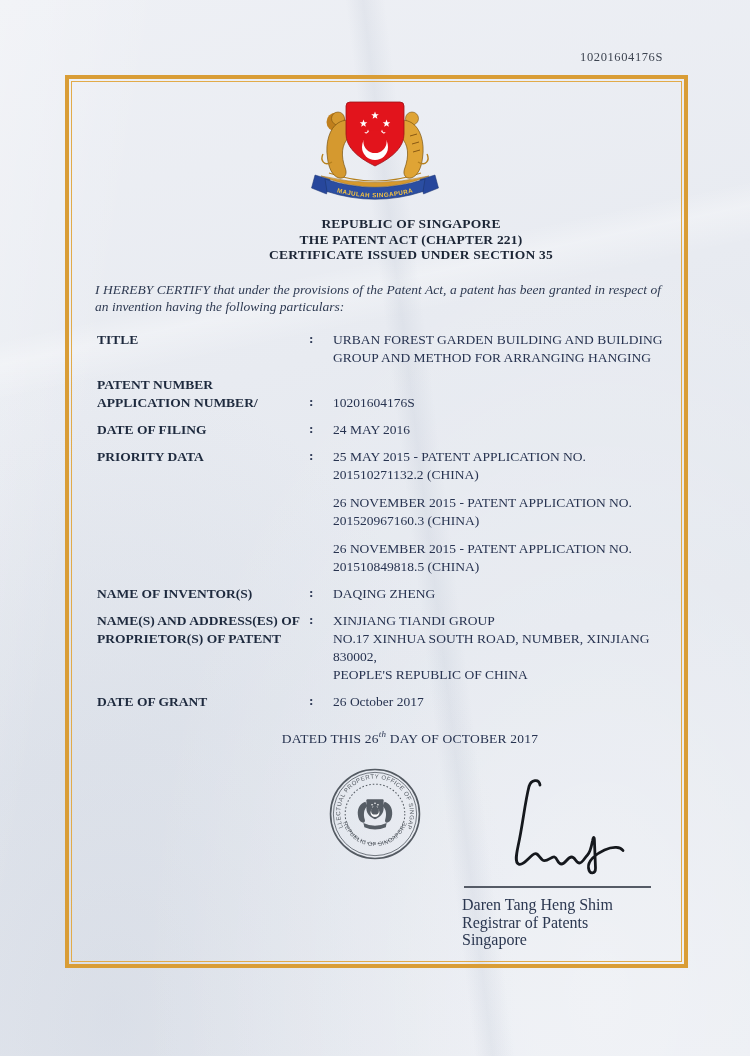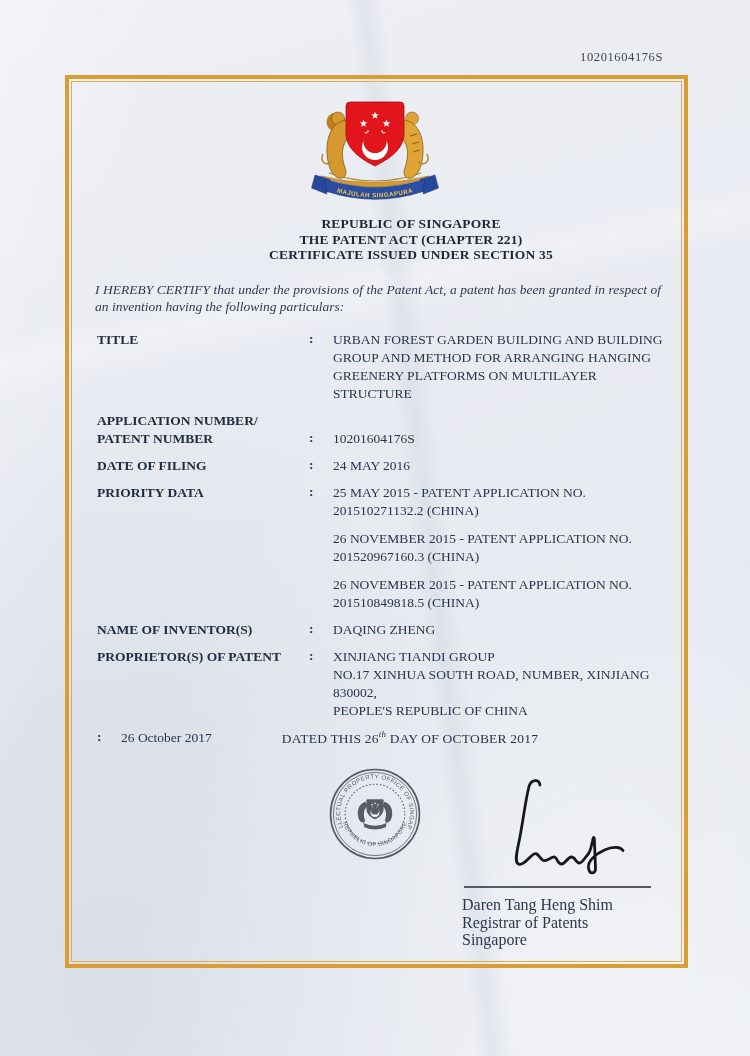--- a/index.html
+++ b/index.html
@@ -105,27 +105,26 @@
 
   <div class="fields">
       <div class="field-row">
         <div class="field-label">
           <div class="line">TITLE</div>
         </div>
         <div class="field-colon" style="margin-top: 0px;">:</div>
         <div class="field-value" style="margin-top: 0px;">
           <div class="line">URBAN FOREST GARDEN BUILDING AND BUILDING</div>
           <div class="line">GROUP AND METHOD FOR ARRANGING HANGING</div>
-          <div class="line">GREENERY PLATFORMS ON MULTILAYER STRUCTURE</div>
-        </div>
-      </div>
-      <div class="field-row">
-        <div class="field-label">
+        </div>
+      </div>
+      <div class="field-row">
+        <div class="field-label">
+          <div class="line">PATENT NUMBER</div>
           <div class="line">APPLICATION NUMBER/</div>
-          <div class="line">PATENT NUMBER</div>
         </div>
         <div class="field-colon" style="margin-top: 18px;">:</div>
         <div class="field-value" style="margin-top: 18px;">
           <div class="line">10201604176S</div>
         </div>
       </div>
       <div class="field-row">
         <div class="field-label">
           <div class="line">DATE OF FILING</div>
         </div>
@@ -154,31 +153,35 @@
         <div class="field-label">
           <div class="line">NAME OF INVENTOR(S)</div>
         </div>
         <div class="field-colon" style="margin-top: 0px;">:</div>
         <div class="field-value" style="margin-top: 0px;">
           <div class="line">DAQING ZHENG</div>
         </div>
       </div>
       <div class="field-row">
         <div class="field-label">
+          <div class="line">NAME(S) AND ADDRESS(ES) OF</div>
           <div class="line">PROPRIETOR(S) OF PATENT</div>
         </div>
         <div class="field-colon" style="margin-top: 0px;">:</div>
         <div class="field-value" style="margin-top: 0px;">
           <div class="line">XINJIANG TIANDI GROUP</div>
           <div class="line">NO.17 XINHUA SOUTH ROAD, NUMBER, XINJIANG</div>
           <div class="line">830002,</div>
           <div class="line">PEOPLE'S REPUBLIC OF CHINA</div>
         </div>
       </div>
       <div class="field-row">
+        <div class="field-label">
+          <div class="line">DATE OF GRANT</div>
+        </div>
         <div class="field-colon" style="margin-top: 0px;">:</div>
         <div class="field-value" style="margin-top: 0px;">
           <div class="line">26 October 2017</div>
         </div>
       </div>
     </div>
 
   <div class="dated">
     <span>DATED THIS 26</span><sup>th</sup><span> DAY OF OCTOBER 2017</span>
   </div>

